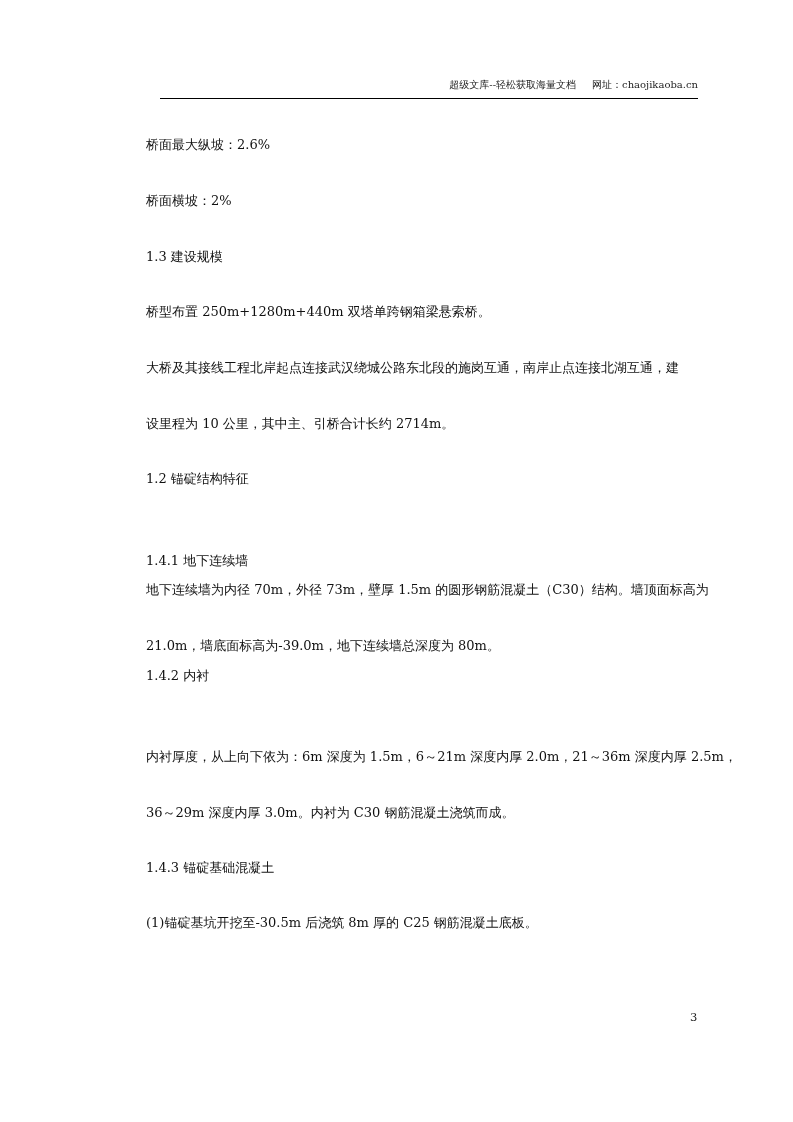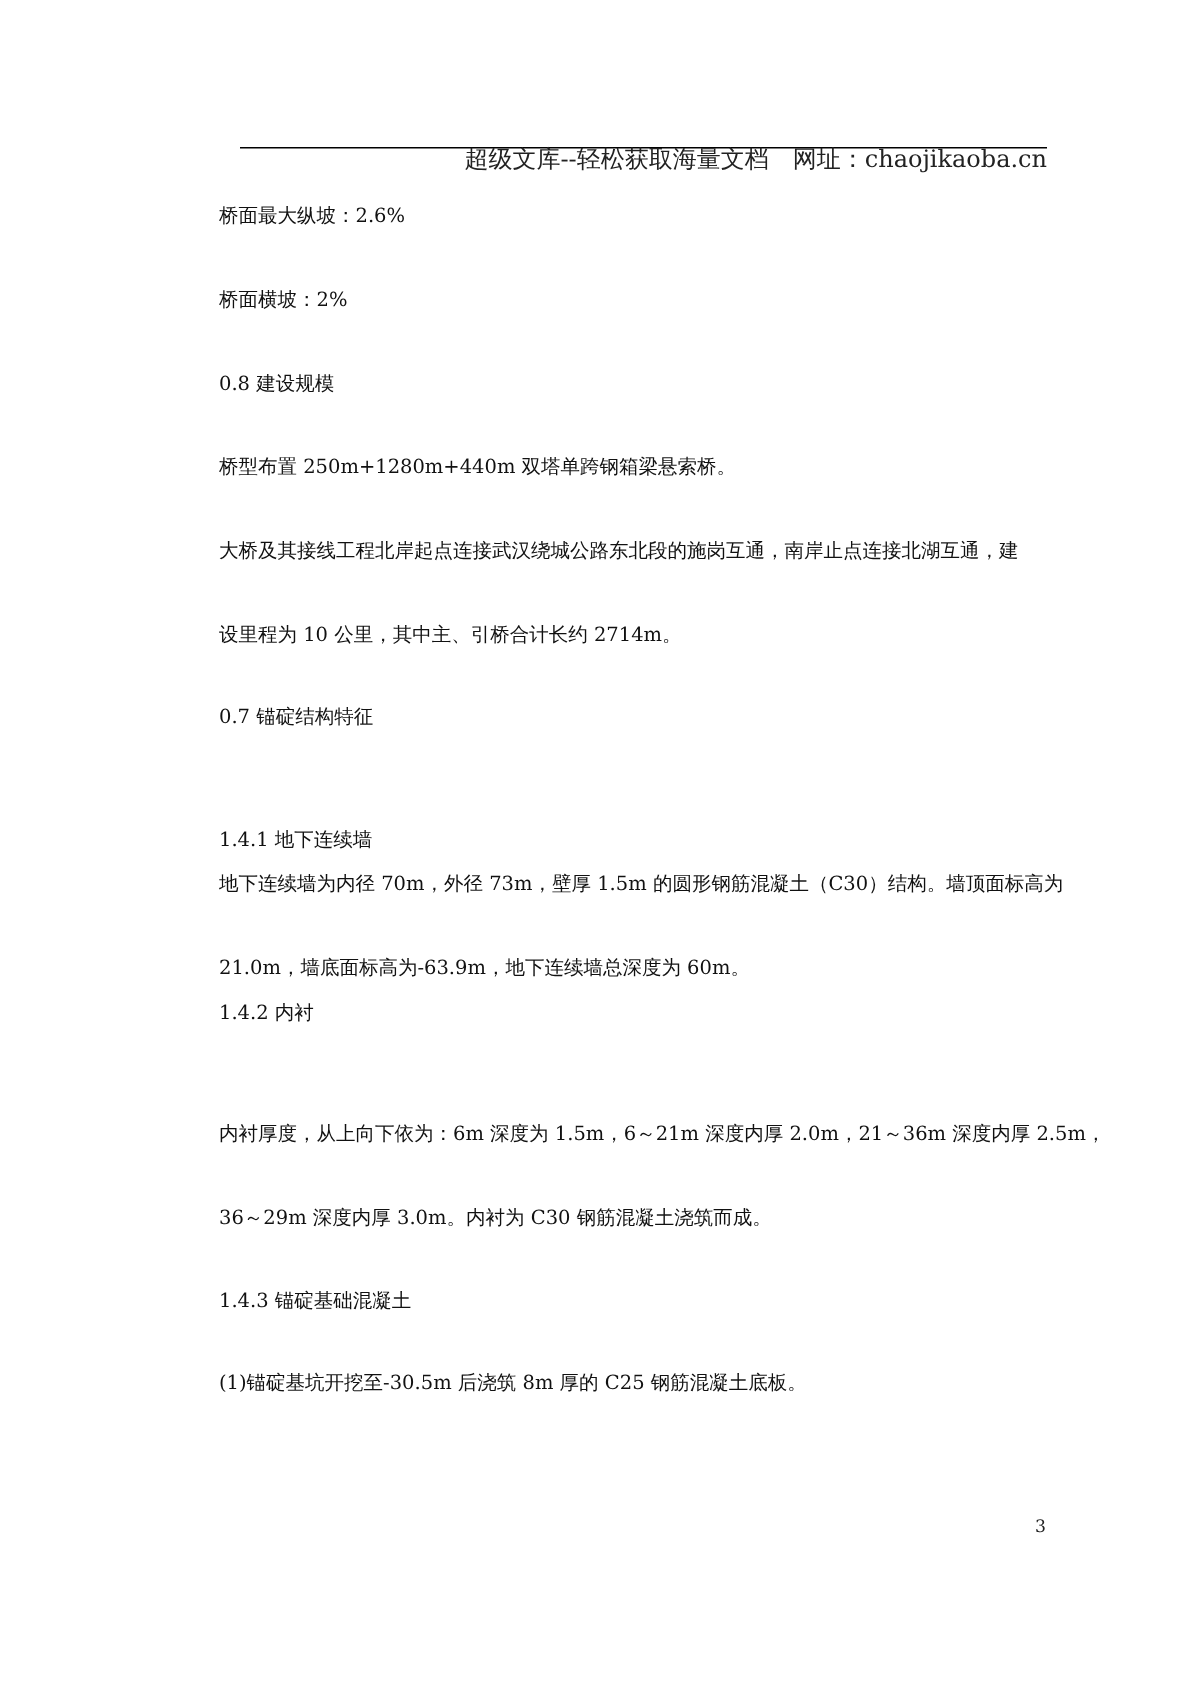--- a/index.html
+++ b/index.html
@@ -1,45 +1,45 @@
 <!DOCTYPE html>
 <html><head>
 <meta charset="utf-8">
 <style>
   html, body { margin: 0; padding: 0; background: #ffffff; }
   body { width: 793px; height: 1122px; position: relative; overflow: hidden;
          font-family: "DejaVu Serif", "Liberation Serif", serif; color: #111; }
   .header { position: absolute; left: 160px; top: 78px; width: 538px; height: 20px;
             border-bottom: 1.3px solid #000; }
-  .header-text { position: absolute; right: 0; top: 18px; font-size: 16px; color: #222;
+  .header-text { position: absolute; right: 0; top: 0; font-size: 10px; color: #222;
                  white-space: nowrap; }
   .header-text .gap { display: inline-block; width: 16px; }
   .line { position: absolute; left: 146px; font-size: 13px; line-height: 16px; white-space: nowrap; color: #111; }
   .page-num { position: absolute; left: 690px; top: 1010px; font-size: 11.5px; color: #222; }
 </style>
 </head>
 <body>
 
 <div class="header">
   <div class="header-text">
     <span>超级文库--轻松获取海量文档</span><span class="gap"></span><span>网址：</span><span>chaojikaoba.cn</span>
   </div>
 </div>
 
 <div>
   <div class="line" style="top:137px">桥面最大纵坡：2.6%</div>
   <div class="line" style="top:193px">桥面横坡：2%</div>
-  <div class="line" style="top:249px">0.8 建设规模</div>
+  <div class="line" style="top:249px">1.3 建设规模</div>
   <div class="line" style="top:304px">桥型布置 250m+1280m+440m 双塔单跨钢箱梁悬索桥。</div>
   <div class="line" style="top:360px">大桥及其接线工程北岸起点连接武汉绕城公路东北段的施岗互通，南岸止点连接北湖互通，建</div>
   <div class="line" style="top:416px">设里程为 10 公里，其中主、引桥合计长约 2714m。</div>
-  <div class="line" style="top:471px">0.7 锚碇结构特征</div>
+  <div class="line" style="top:471px">1.2 锚碇结构特征</div>
   <div class="line" style="top:553px">1.4.1 地下连续墙</div>
   <div class="line" style="top:582px">地下连续墙为内径 70m，外径 73m，壁厚 1.5m 的圆形钢筋混凝土（C30）结构。墙顶面标高为</div>
-  <div class="line" style="top:638px">21.0m，墙底面标高为-63.9m，地下连续墙总深度为 60m。</div>
+  <div class="line" style="top:638px">21.0m，墙底面标高为-39.0m，地下连续墙总深度为 80m。</div>
   <div class="line" style="top:668px">1.4.2 内衬</div>
   <div class="line" style="top:749px">内衬厚度，从上向下依为：6m 深度为 1.5m，6～21m 深度内厚 2.0m，21～36m 深度内厚 2.5m，</div>
   <div class="line" style="top:805px">36～29m 深度内厚 3.0m。内衬为 C30 钢筋混凝土浇筑而成。</div>
   <div class="line" style="top:860px">1.4.3 锚碇基础混凝土</div>
   <div class="line" style="top:915px">(1)锚碇基坑开挖至-30.5m 后浇筑 8m 厚的 C25 钢筋混凝土底板。</div>
 </div>
 
 <div class="page-num">3</div>
 
 </body></html>

